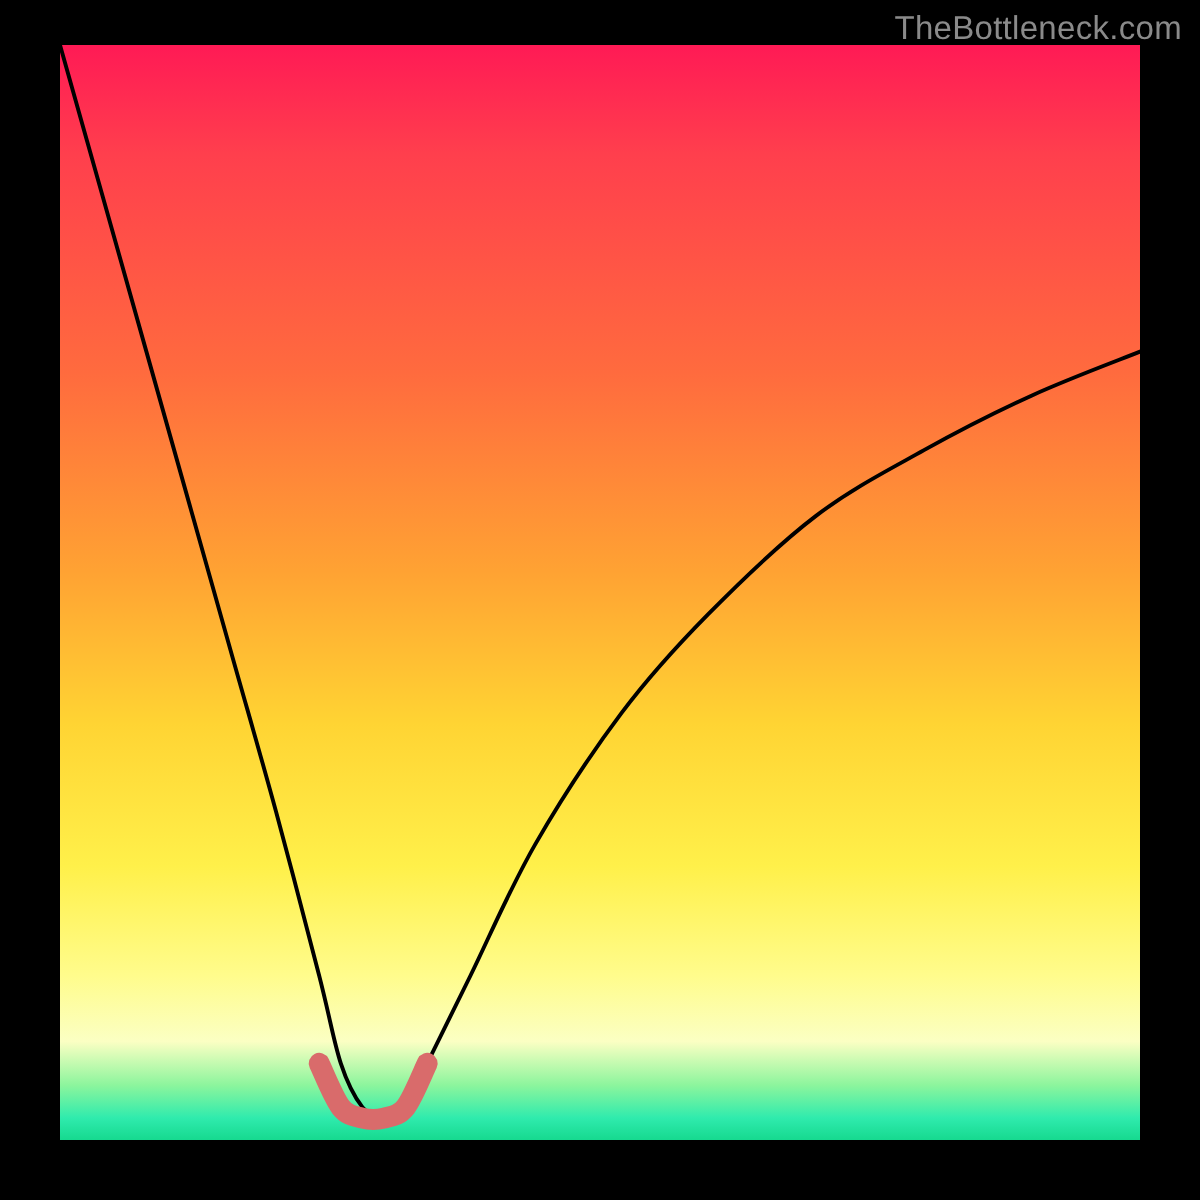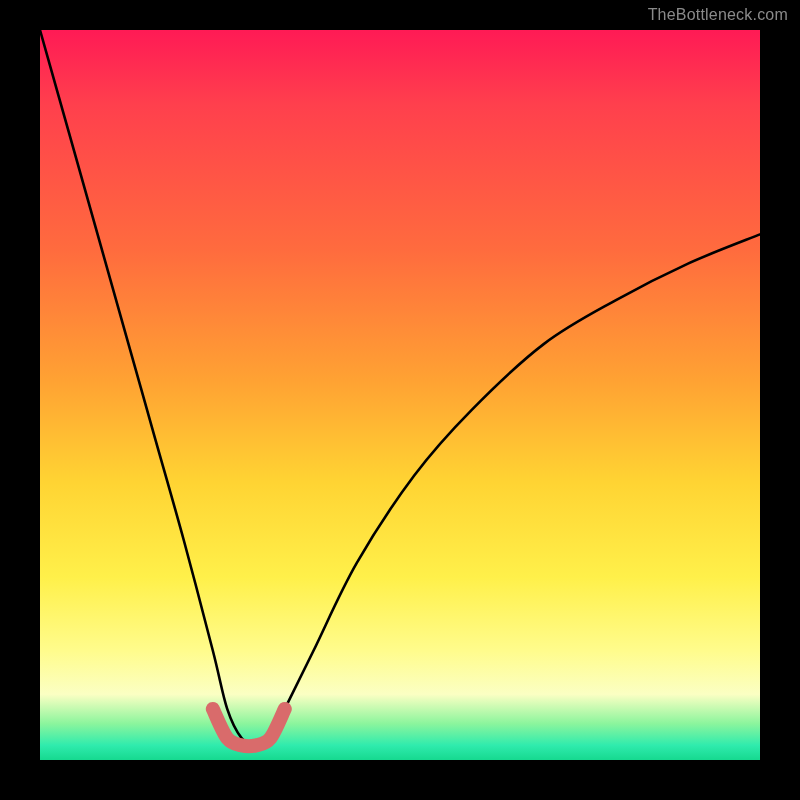--- a/index.html
+++ b/index.html
@@ -39,21 +39,21 @@
       #8cf59d 95%,
       #2febad 98%,
       #16d98f 100%
     );
   }
   .attribution {
     position: absolute;
     top: 6px;
     right: 12px;
     color: #8a8a8a;
-    font-size: 16px;
+    font-size: 22px;
     letter-spacing: 0.2px;
   }
   svg.curves {
     position: absolute;
     left: 0;
     top: 0;
     width: 720px;
     height: 730px;
     overflow: visible;
   }

